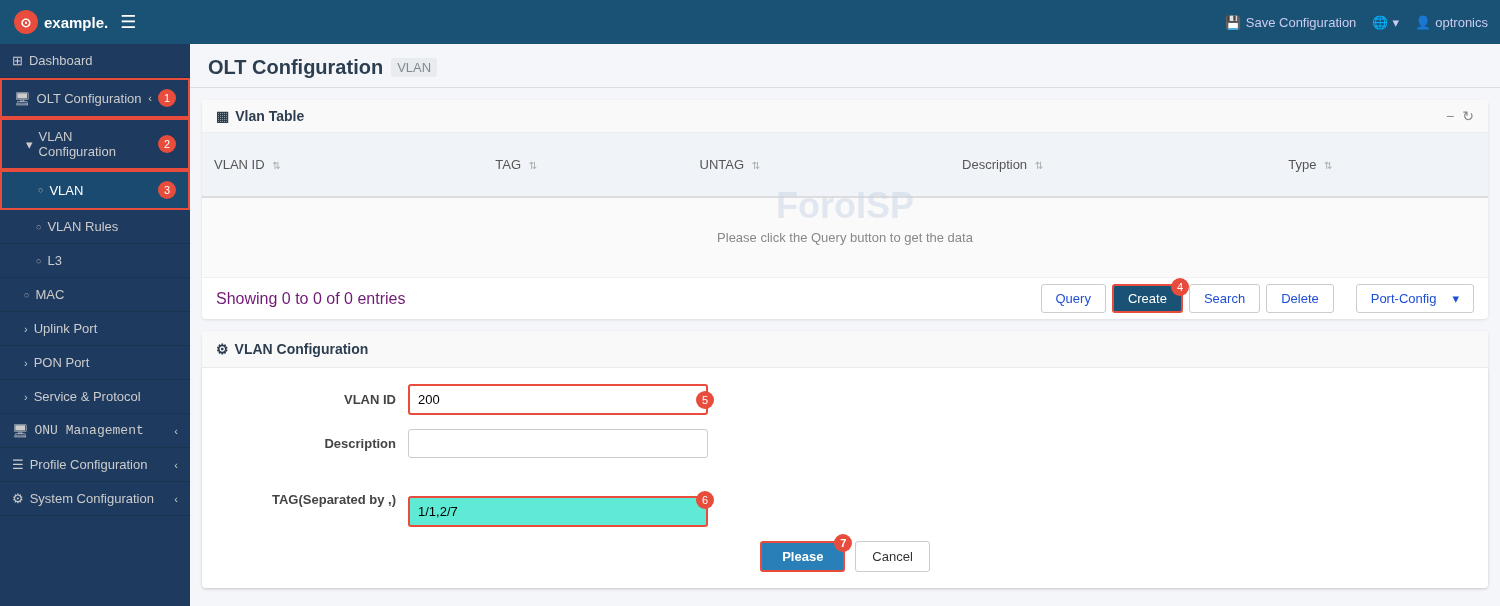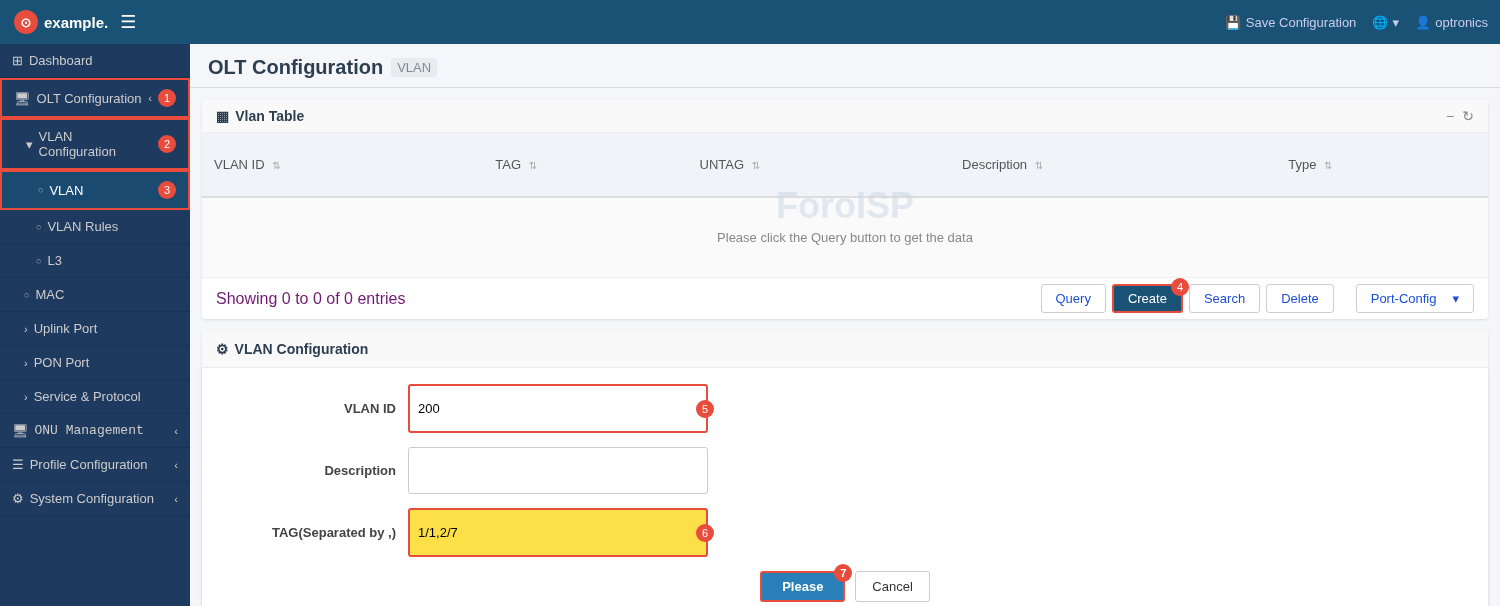--- a/index.html
+++ b/index.html
@@ -158,27 +158,27 @@
     .form-label {
       text-align: right;
       width: 180px;
       font-weight: 600;
       color: #444;
       flex-shrink: 0;
       font-size: 13px;
     }
     .form-input {
       width: 300px;
-      padding: 15px 8px;
+      padding: 6px 8px;
       border: 1px solid #ccc;
       border-radius: 3px;
       font-size: 13px;
     }
     .form-input.highlight { border: 2px solid #e74c3c; background: #fff; }
-    .form-input.blue-bg { background: #fde047; border: 2px solid #e74c3c; }
+    .form-input.blue-bg { background: #5eead4; border: 2px solid #e74c3c; margin-top: 24px; }
     .form-input.placeholder-gray::placeholder { color: #bbb; }
     .form-actions {
       display: flex;
       justify-content: center;
       gap: 10px;
       margin-top: 10px;
     }
     .btn-submit { background: #2980b9; color: white; border: 2px solid #e74c3c; padding: 6px 20px; border-radius: 3px; cursor: pointer; font-size: 13px; font-weight: bold; }
     .btn-cancel { background: white; color: #333; border: 1px solid #ccc; padding: 6px 16px; border-radius: 3px; cursor: pointer; font-size: 13px; }
 

